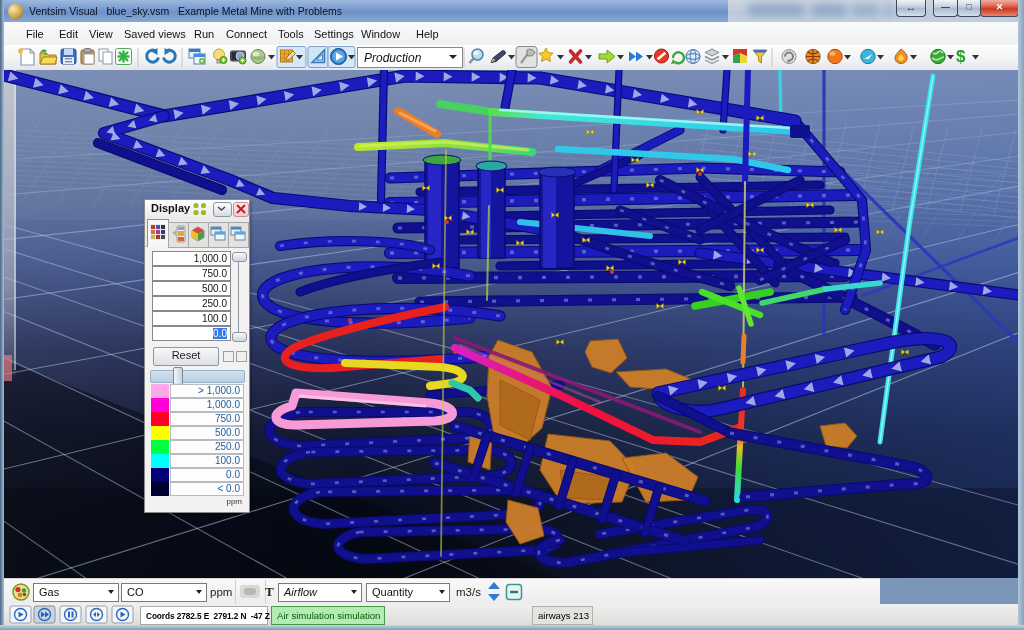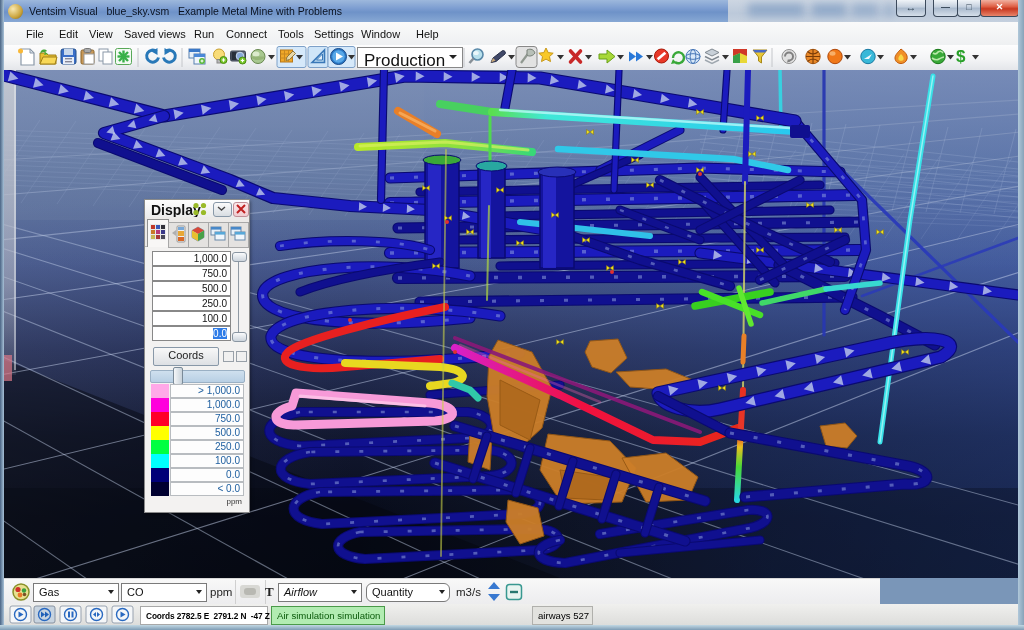--- a/index.html
+++ b/index.html
@@ -19,21 +19,21 @@
 .wglyph{position:absolute;width:100%;text-align:center;font-size:9px;color:#fff;font-weight:bold;top:2px;}
 
 #menubar{position:absolute;left:4px;top:22px;width:1014px;height:23px;
  background:linear-gradient(180deg,#fafafa,#eef0f2);border-bottom:1px solid #e0e0e0;}
 .mitem{position:absolute;top:6px;font-size:11px;color:#111;}
 
 #toolbar{position:absolute;left:4px;top:45px;width:1014px;height:25px;
  background:linear-gradient(180deg,#fdfdfd 0%,#f2f3f5 60%,#e4e6ea 100%);
  border-bottom:1px solid #c8cacc;}
 #combo1{position:absolute;left:353px;top:2px;width:104px;height:19px;background:#fff;
- border:1px solid #888;font-size:17px;color:#111;}
+ border:1px solid #888;font-size:12px;color:#111;font-style:italic;}
 
 #viewport{position:absolute;left:4px;top:70px;width:1014px;height:508px;background:#3a4a74;overflow:hidden;}
 
 #btoolbar{position:absolute;left:4px;top:578px;width:876px;height:26px;
  background:linear-gradient(180deg,#f8f8f8,#ececee);border-top:1px solid #d8d8d8;}
 .combo{position:absolute;top:4px;height:17px;background:#fff;border:1px solid #7a7a7a;
  font-size:11px;color:#111;}
 .combo .ct{position:absolute;left:5px;top:2px;}
 .combo .ca{position:absolute;right:4px;top:6px;width:0;height:0;
  border-left:3.5px solid transparent;border-right:3.5px solid transparent;border-top:4px solid #222;}
@@ -808,21 +808,21 @@
   <div class="blabel" style="left:206px;">ppm</div>
   <div style="position:absolute;left:231px;top:1px;width:1px;height:24px;background:#d0d0d0;"></div>
   <div style="position:absolute;left:236px;top:6px;width:20px;height:13px;border-radius:3px;background:#d8d8d4;"></div>
   <div style="position:absolute;left:240px;top:9px;width:12px;height:7px;border-radius:3px;background:#b8b8b2;"></div>
   <div style="position:absolute;left:261px;top:1px;width:1px;height:24px;background:#d0d0d0;"></div>
   <div class="blabel" style="left:261px;font-weight:bold;font-size:13px;top:5px;font-family:'Liberation Serif',serif;">T</div>
   <div class="combo" style="left:274px;width:82px;font-style:italic;">
         <span class="ct">Airflow</span>
         <span class="ca"></span>
       </div>
-  <div class="combo" style="left:362px;width:82px;border-radius:6px;">
+  <div class="combo" style="left:362px;width:82px;">
         <span class="ct">Quantity</span>
         <span class="ca"></span>
       </div>
   <div class="blabel" style="left:452px;">m3/s</div>
   <svg width="50" height="26" style="position:absolute;left:482px;top:0;">
    <path d="M8,3 l6,7 h-12 z" fill="#3878d0"></path>
         <path d="M8,22 l6,-7 h-12 z" fill="#3878d0"></path>
    <rect x="20.5" y="5.5" width="15" height="15" rx="3" fill="#e8f4f0" stroke="#389890" stroke-width="1.5"></rect>
    <rect x="24" y="11.8" width="8" height="2.4" fill="#287870"></rect>
   </svg>
@@ -850,26 +850,26 @@
    <path d="M89,10.5 l3,-2.6 v5.2 z M96,10.5 l-3,-2.6 v5.2 z" fill="#2868c0"></path>
    <path d="M116.5,7.5 l5,3 -5,3 z" fill="#2868c0"></path>
   </svg>
   <div class="sbox" style="left:136px;width:126px;background:#fff;">
         <span style="font-weight:bold;font-size:8.3px;top:3.5px;letter-spacing:-0.1px;">Coords 2782.5 E&nbsp;&nbsp;2791.2 N&nbsp; -47 Z</span>
       </div>
   <div class="sbox" style="left:267px;width:112px;background:#b2ecb2;border-color:#4a9a4a;">
         <span style="color:#0a5a0a;font-size:9.6px;top:3px;">Air simulation simulation</span>
       </div>
   <div class="sbox" style="left:528px;width:59px;background:#e2e2de;border-color:#b0b0ac;">
-        <span style="font-size:9.6px;top:3px;">airways 527</span>
+        <span style="font-size:9.6px;top:3px;">airways 213</span>
       </div>
  </div>
  <div id="dpanel">
   <div style="position:absolute;left:0;top:0;width:104px;height:17px;background:linear-gradient(180deg,#fdfdfd,#ececec);">
-   <span style="position:absolute;left:6px;top:2px;font-size:14px;font-weight:bold;color:#111;">Display</span>
+   <span style="position:absolute;left:6px;top:2px;font-size:11px;font-weight:bold;color:#111;">Display</span>
    <svg width="16" height="14" style="position:absolute;left:47px;top:2px;">
     <g fill="#9aba28">
             <circle cx="4" cy="3.5" r="2.6"></circle>
             <circle cx="11.5" cy="3.5" r="2.6"></circle>
             <circle cx="4" cy="10.5" r="2.6"></circle>
             <circle cx="11.5" cy="10.5" r="2.6"></circle>
           </g>
    </svg>
    <div style="position:absolute;left:68px;top:1.5px;width:17px;height:13px;border:1px solid #8898a8;border-radius:3px;background:linear-gradient(180deg,#fbfbfb,#d8dde2);">
      <svg width="9" height="6" style="position:absolute;left:3px;top:3px;">
@@ -947,21 +947,21 @@
    <div class="nrow" style="top:111px;">
           <span>100.0</span>
         </div>
    <div class="nrow" style="top:126px;">
           <span style="background:#2e7ce8;color:#fff;">0.0</span>
         </div>
    <div style="position:absolute;left:93px;top:58px;width:1px;height:76px;background:#909aa4;"></div>
    <div style="position:absolute;left:87px;top:52px;width:13px;height:8px;background:linear-gradient(180deg,#fafbfc,#ccd4dc);border:1px solid #8a96a2;border-radius:3px;"></div>
    <div style="position:absolute;left:87px;top:132px;width:13px;height:8px;background:linear-gradient(180deg,#fafbfc,#ccd4dc);border:1px solid #8a96a2;border-radius:3px;"></div>
   </div>
-  <div id="dreset" style="position:absolute;left:8px;top:147px;width:64px;height:16px;border:1px solid #8898a8;border-radius:2px;background:linear-gradient(180deg,#f8f8f8,#dde0e4);text-align:center;font-size:11px;color:#222;padding-top:1px;">Coords</div>
+  <div id="dreset" style="position:absolute;left:8px;top:147px;width:64px;height:16px;border:1px solid #8898a8;border-radius:2px;background:linear-gradient(180deg,#f8f8f8,#dde0e4);text-align:center;font-size:11px;color:#222;padding-top:1px;">Reset</div>
   <div style="position:absolute;left:78px;top:151px;width:9px;height:9px;border:1px solid #98a0a8;background:#f0f0f0;"></div>
   <div style="position:absolute;left:91px;top:151px;width:9px;height:9px;border:1px solid #98a0a8;background:#f0f0f0;"></div>
   <div style="position:absolute;left:5px;top:170px;width:93px;height:11px;background:linear-gradient(180deg,#cfe0ee,#b8cfe4);border:1px solid #9ab0c4;border-radius:2px;"></div>
   <div style="position:absolute;left:28px;top:167px;width:8px;height:16px;background:linear-gradient(90deg,#f4f6f8,#c8d2da);border:1px solid #7a8a98;border-radius:2px;"></div>
   <div id="dlegend">
    <div class="lrow" style="top:184px;">
           <i style="background:#ffa8e8;"></i>
           <span>&gt; 1,000.0</span>
         </div>
    <div class="lrow" style="top:198px;">

